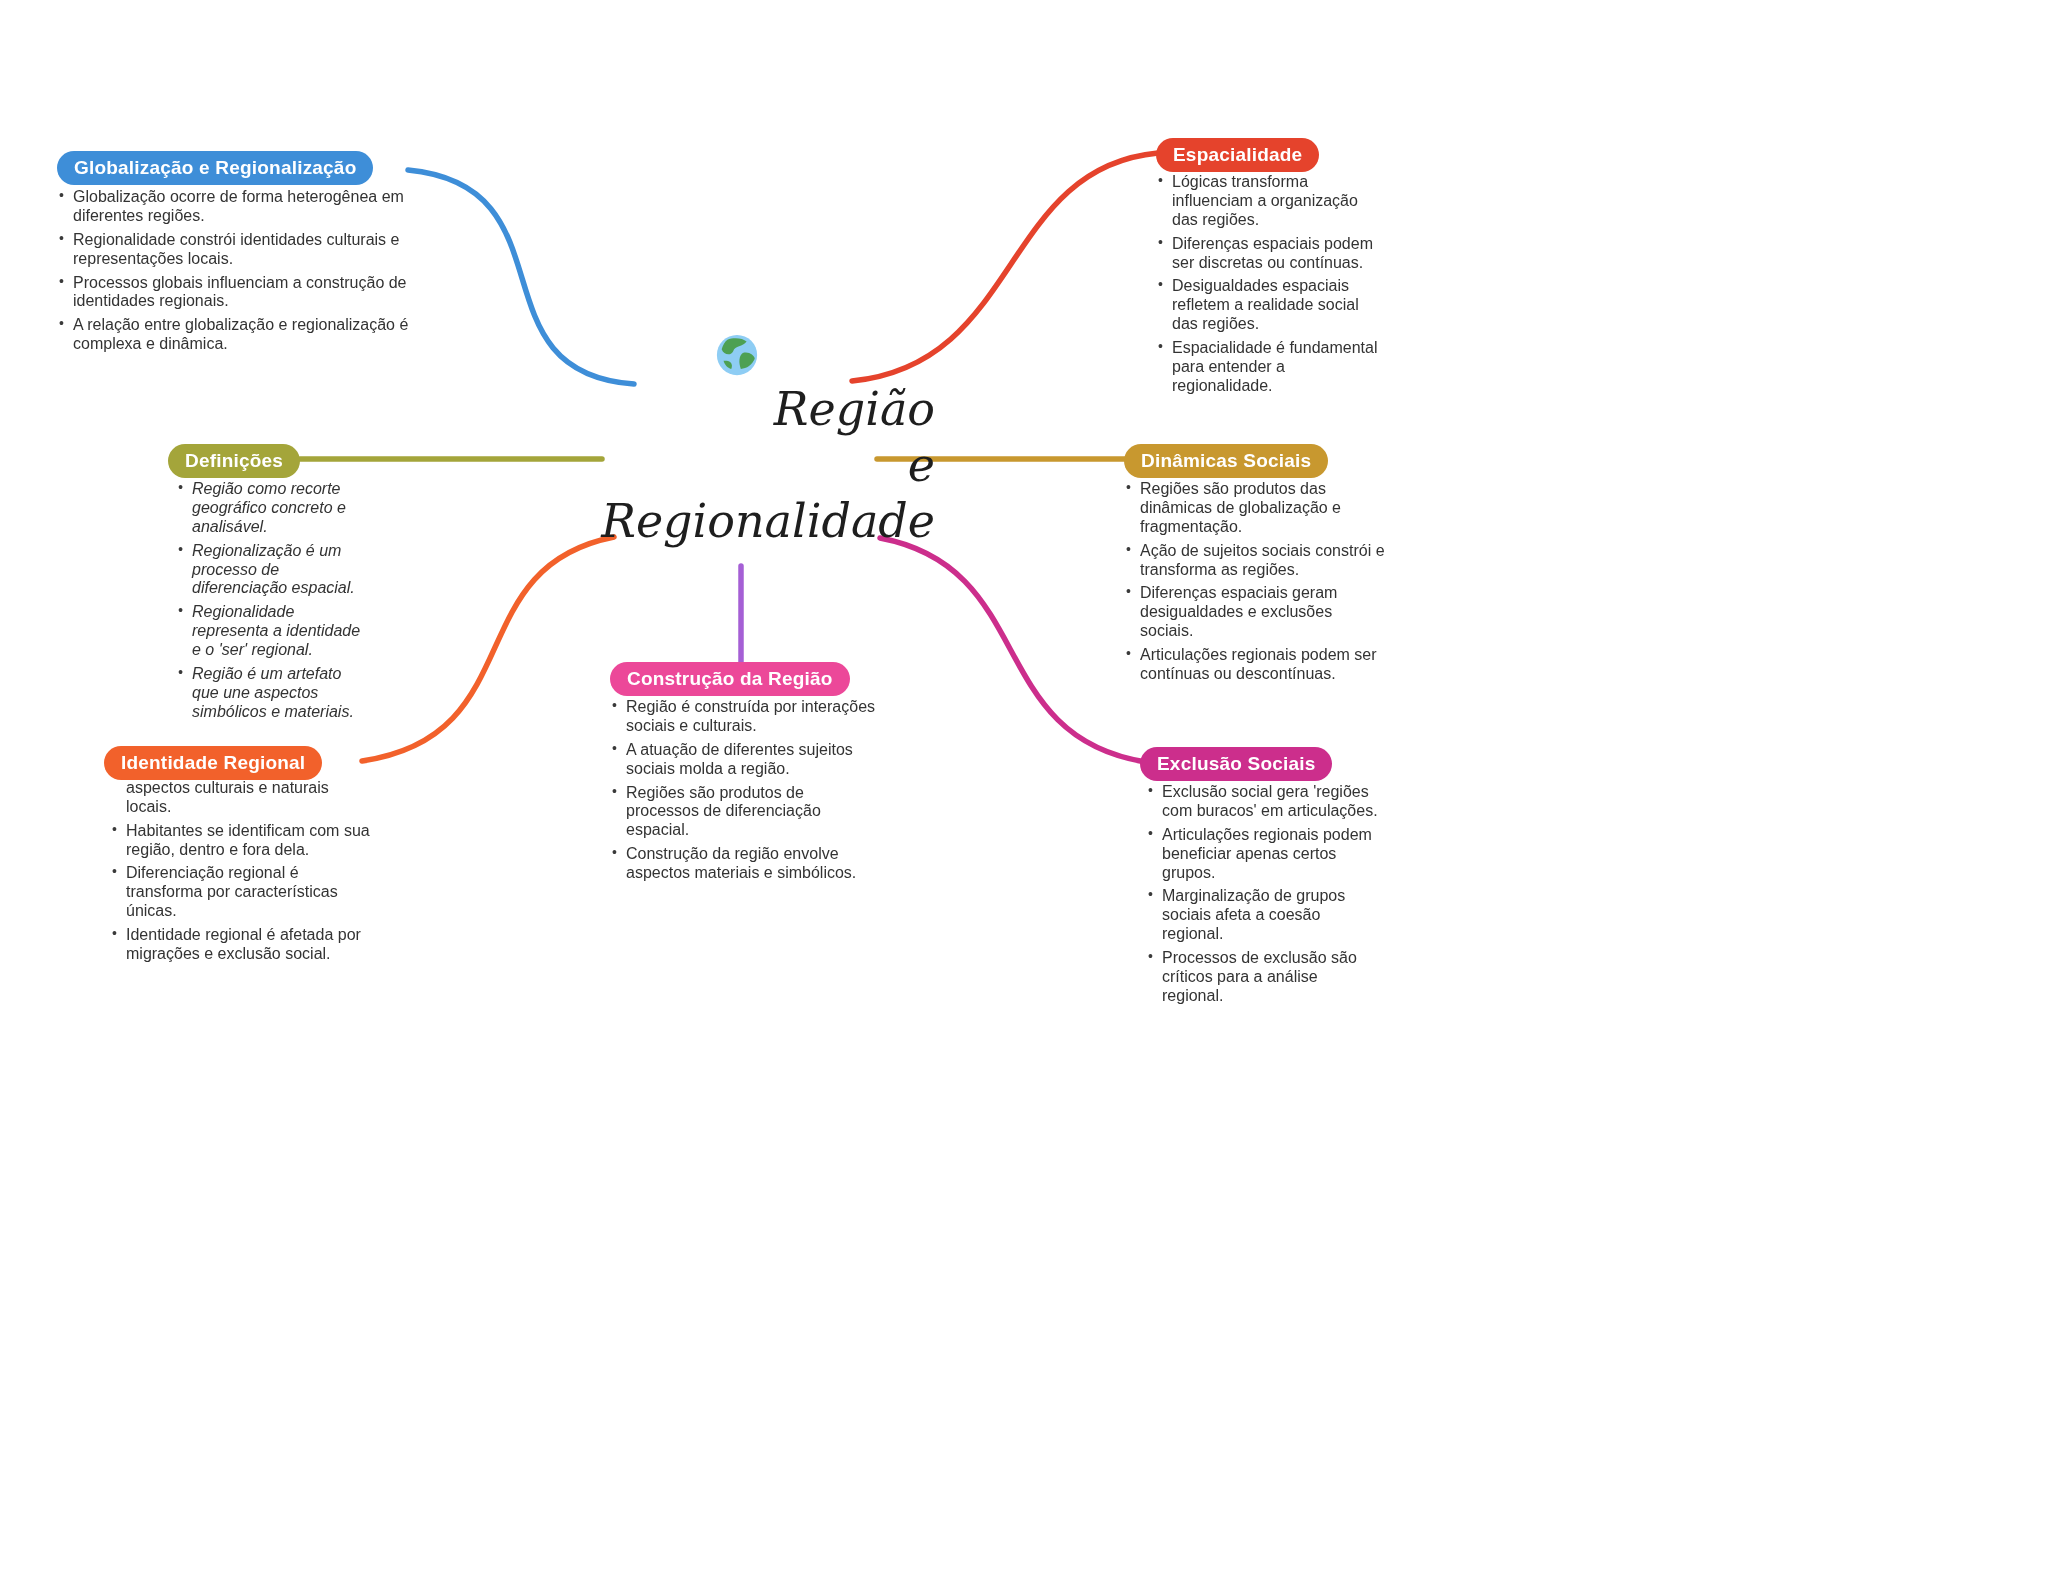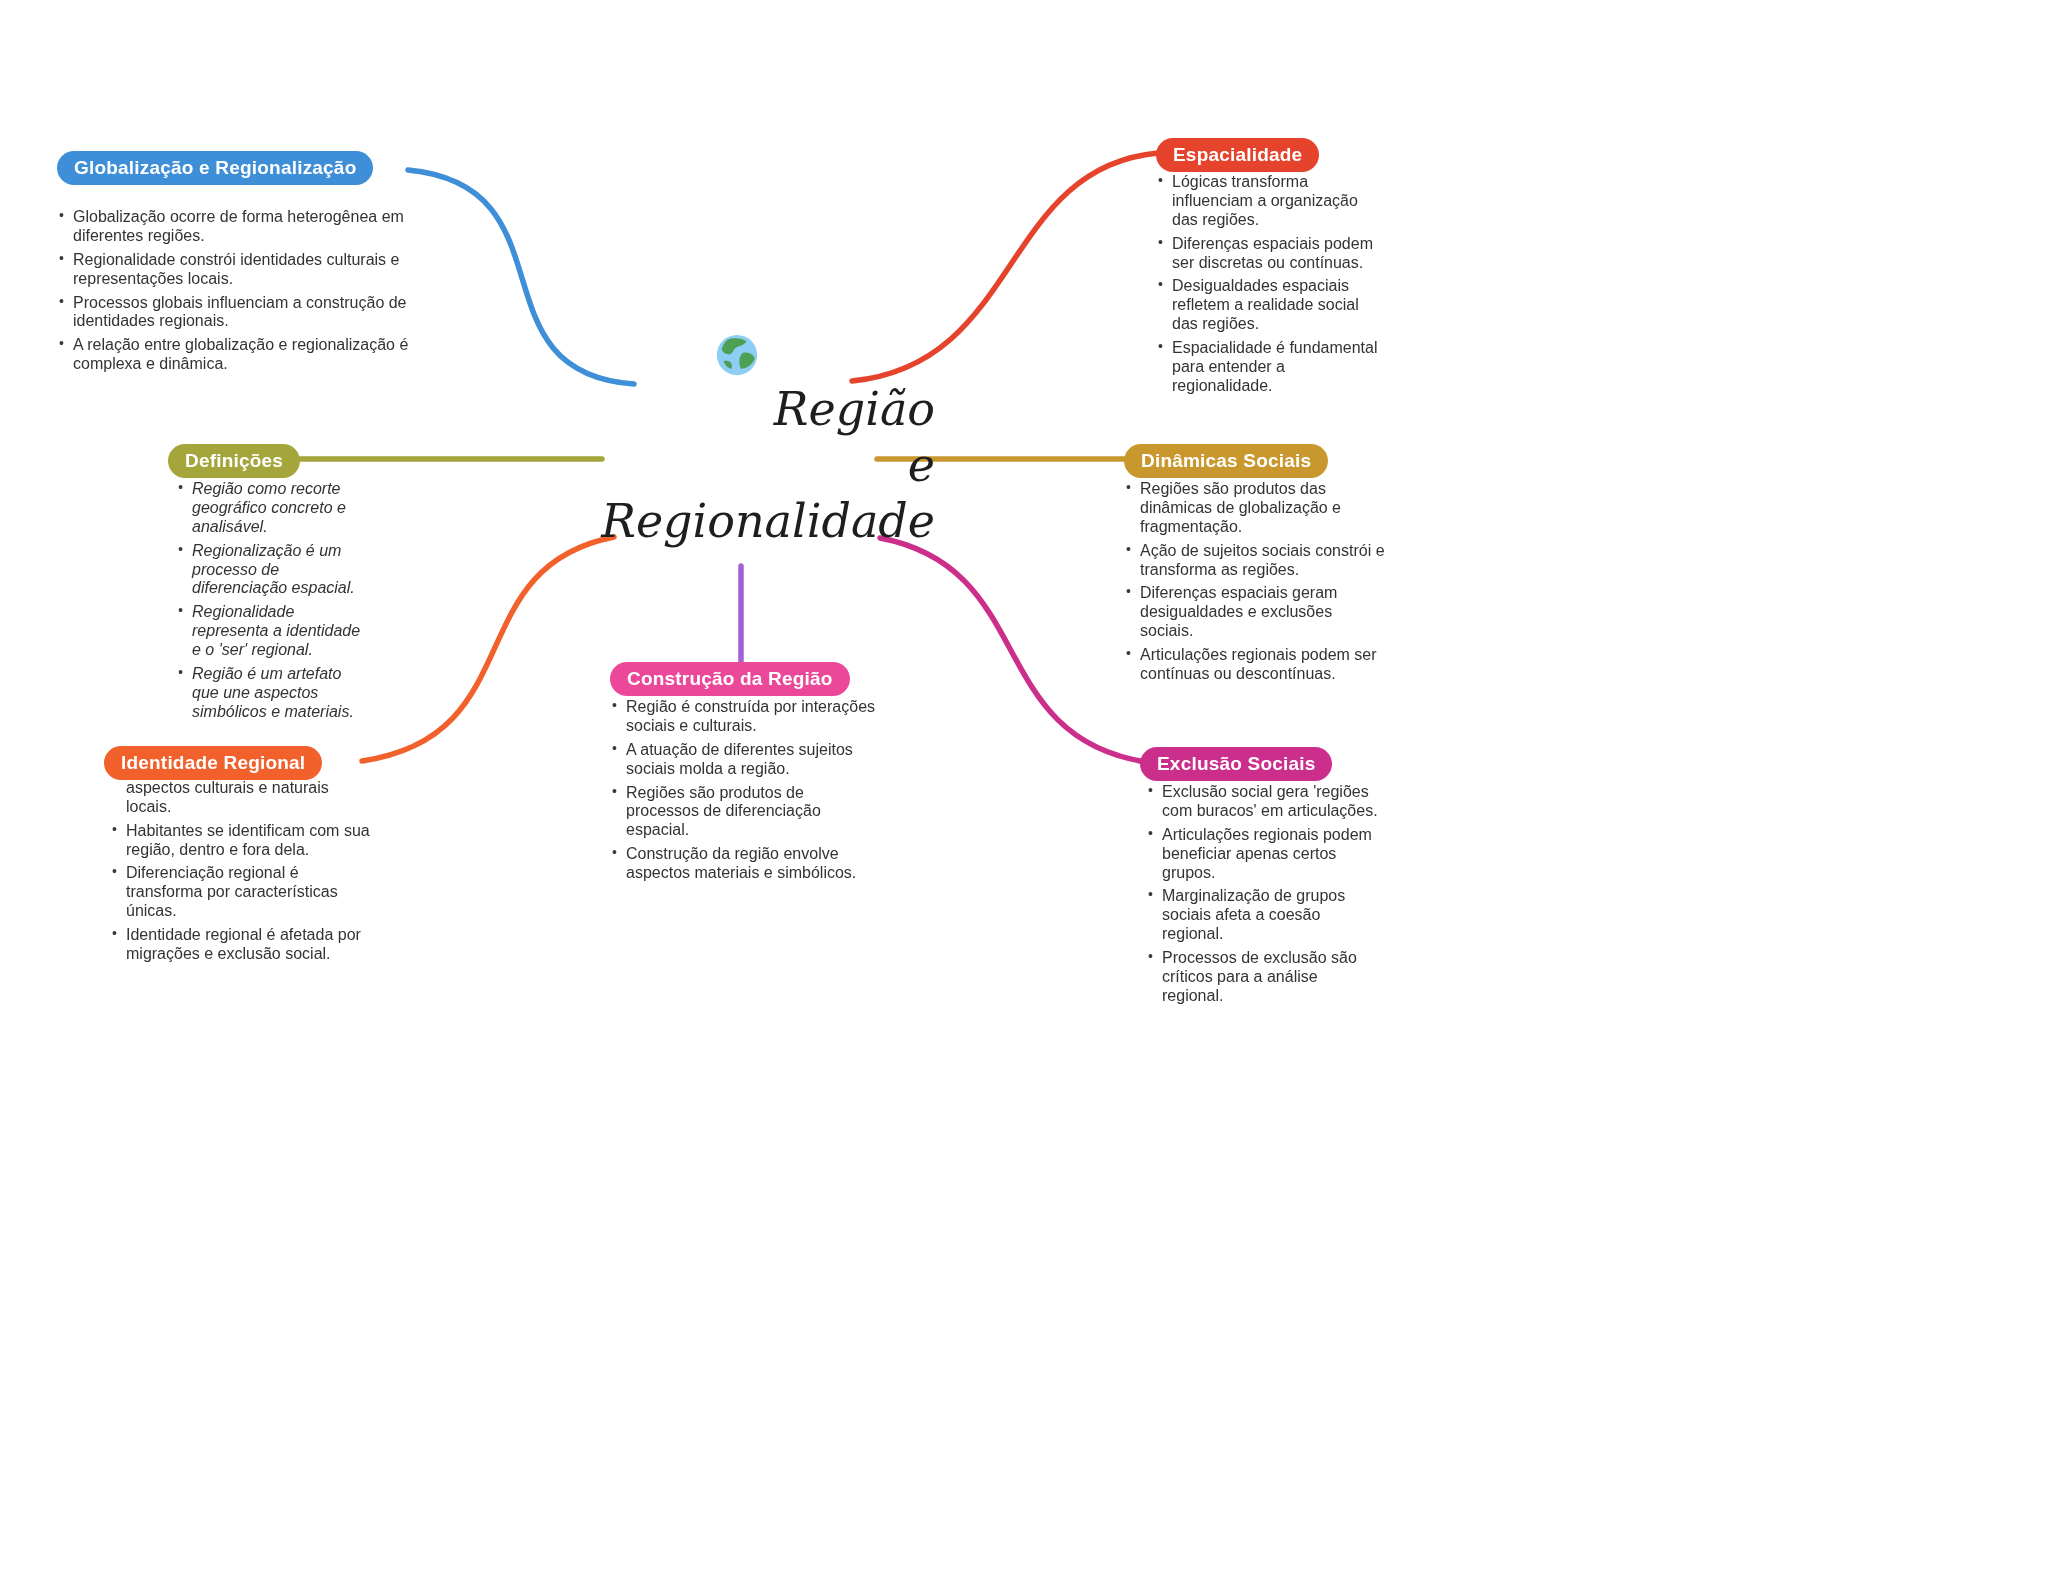--- a/index.html
+++ b/index.html
@@ -85,21 +85,21 @@
   
   .pos-h1 { left:57px;   top:151px; }
   .pos-h2 { left:1156px; top:138px; }
   .pos-h3 { left:168px;  top:444px; }
   .pos-h4 { left:1124px; top:444px; }
   .pos-h5 { left:104px;  top:746px; }
   .pos-h6 { left:610px;  top:662px; }
   .pos-h7 { left:1140px; top:747px; }
 
   
-  .pos-l1 { left:57px;   top:188px; width:352px;margin-top:20px; }
+  .pos-l1 { left:57px;   top:188px; width:352px; }
   .pos-l2 { left:1156px; top:173px; width:224px; }
   .pos-l3 { left:176px;  top:480px; width:192px;font-style:italic; }
   .pos-l4 { left:1124px; top:480px; width:264px; }
   .pos-l5 { left:110px;  top:760px; width:260px; }
   .pos-l6 { left:610px;  top:698px; width:268px; }
   .pos-l7 { left:1146px; top:783px; width:234px; }
 </style>
 </head>
 <body>
 

